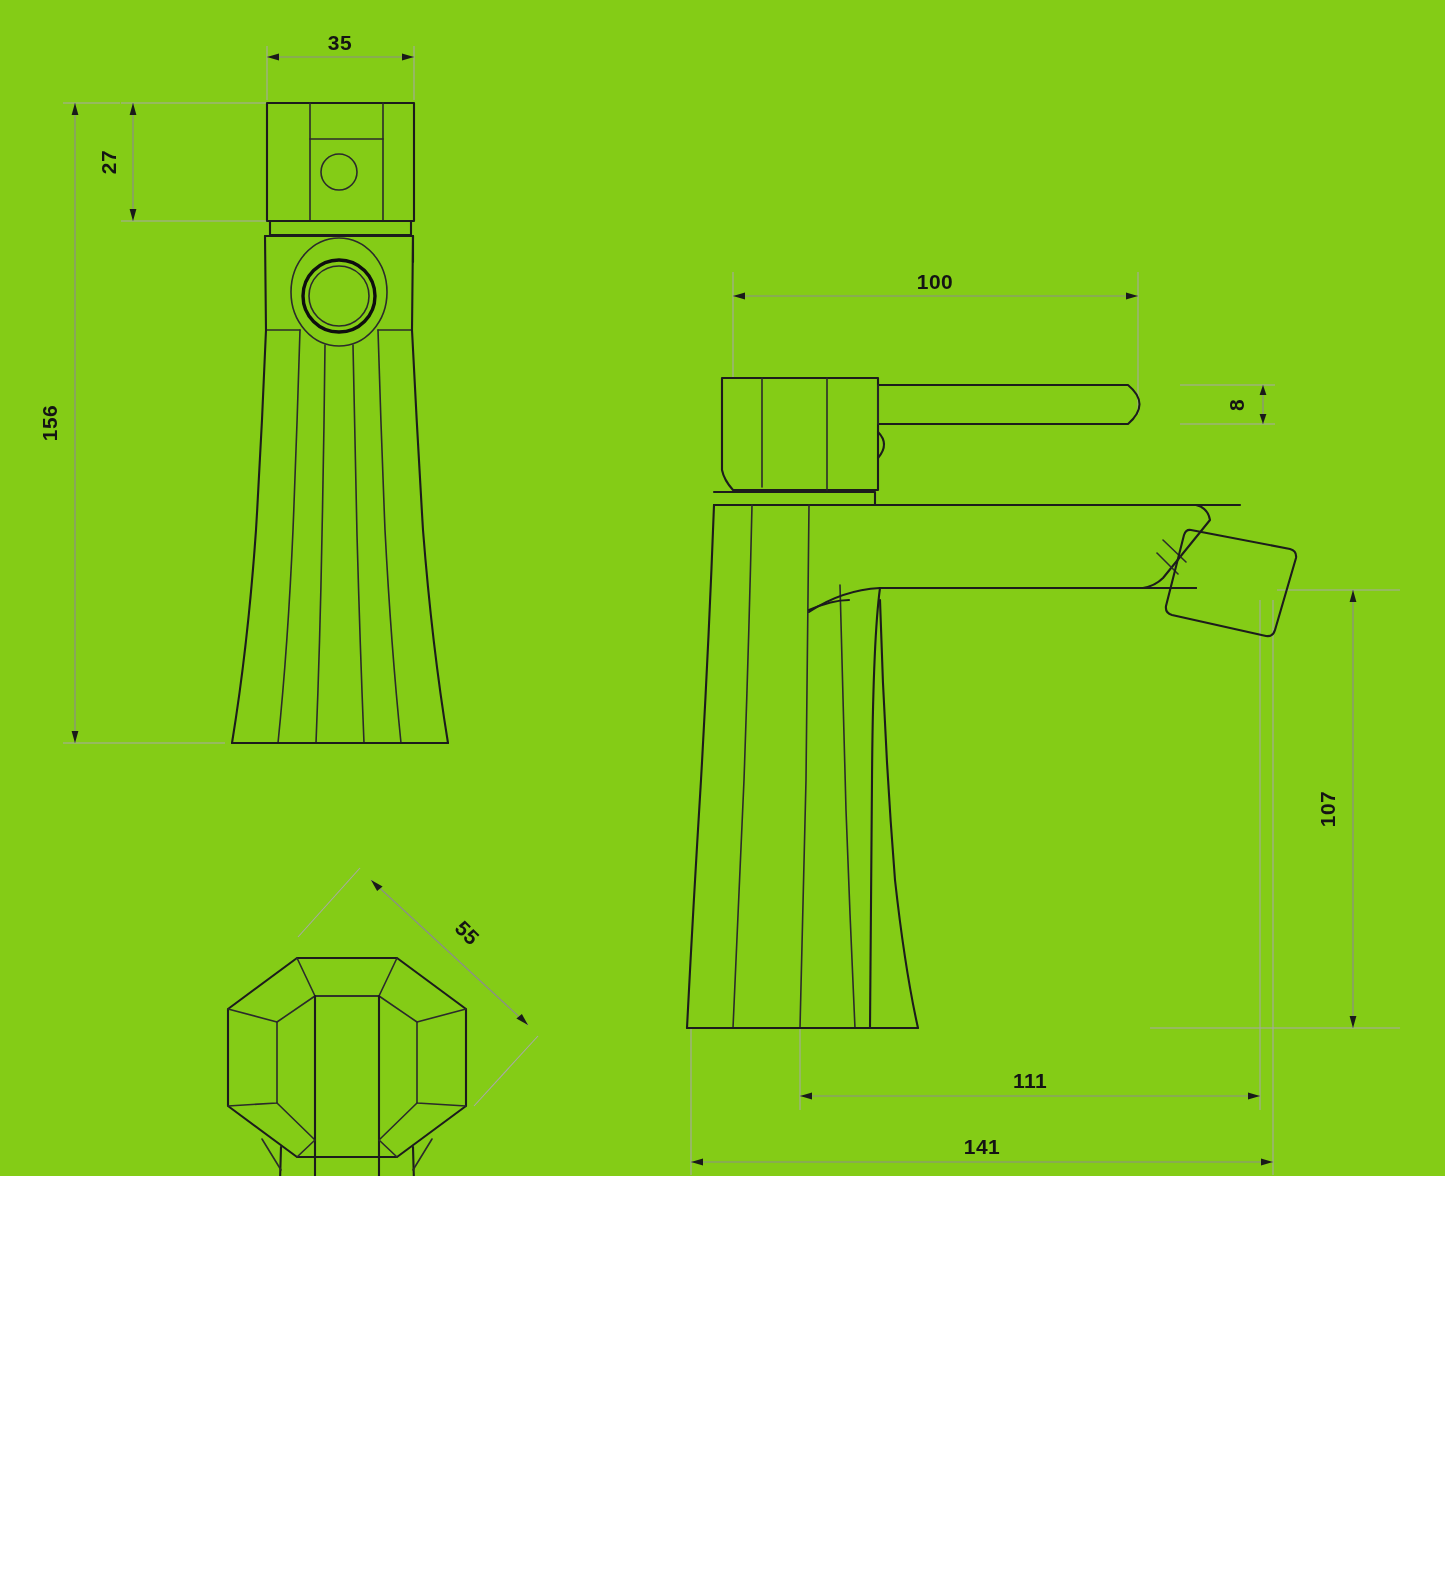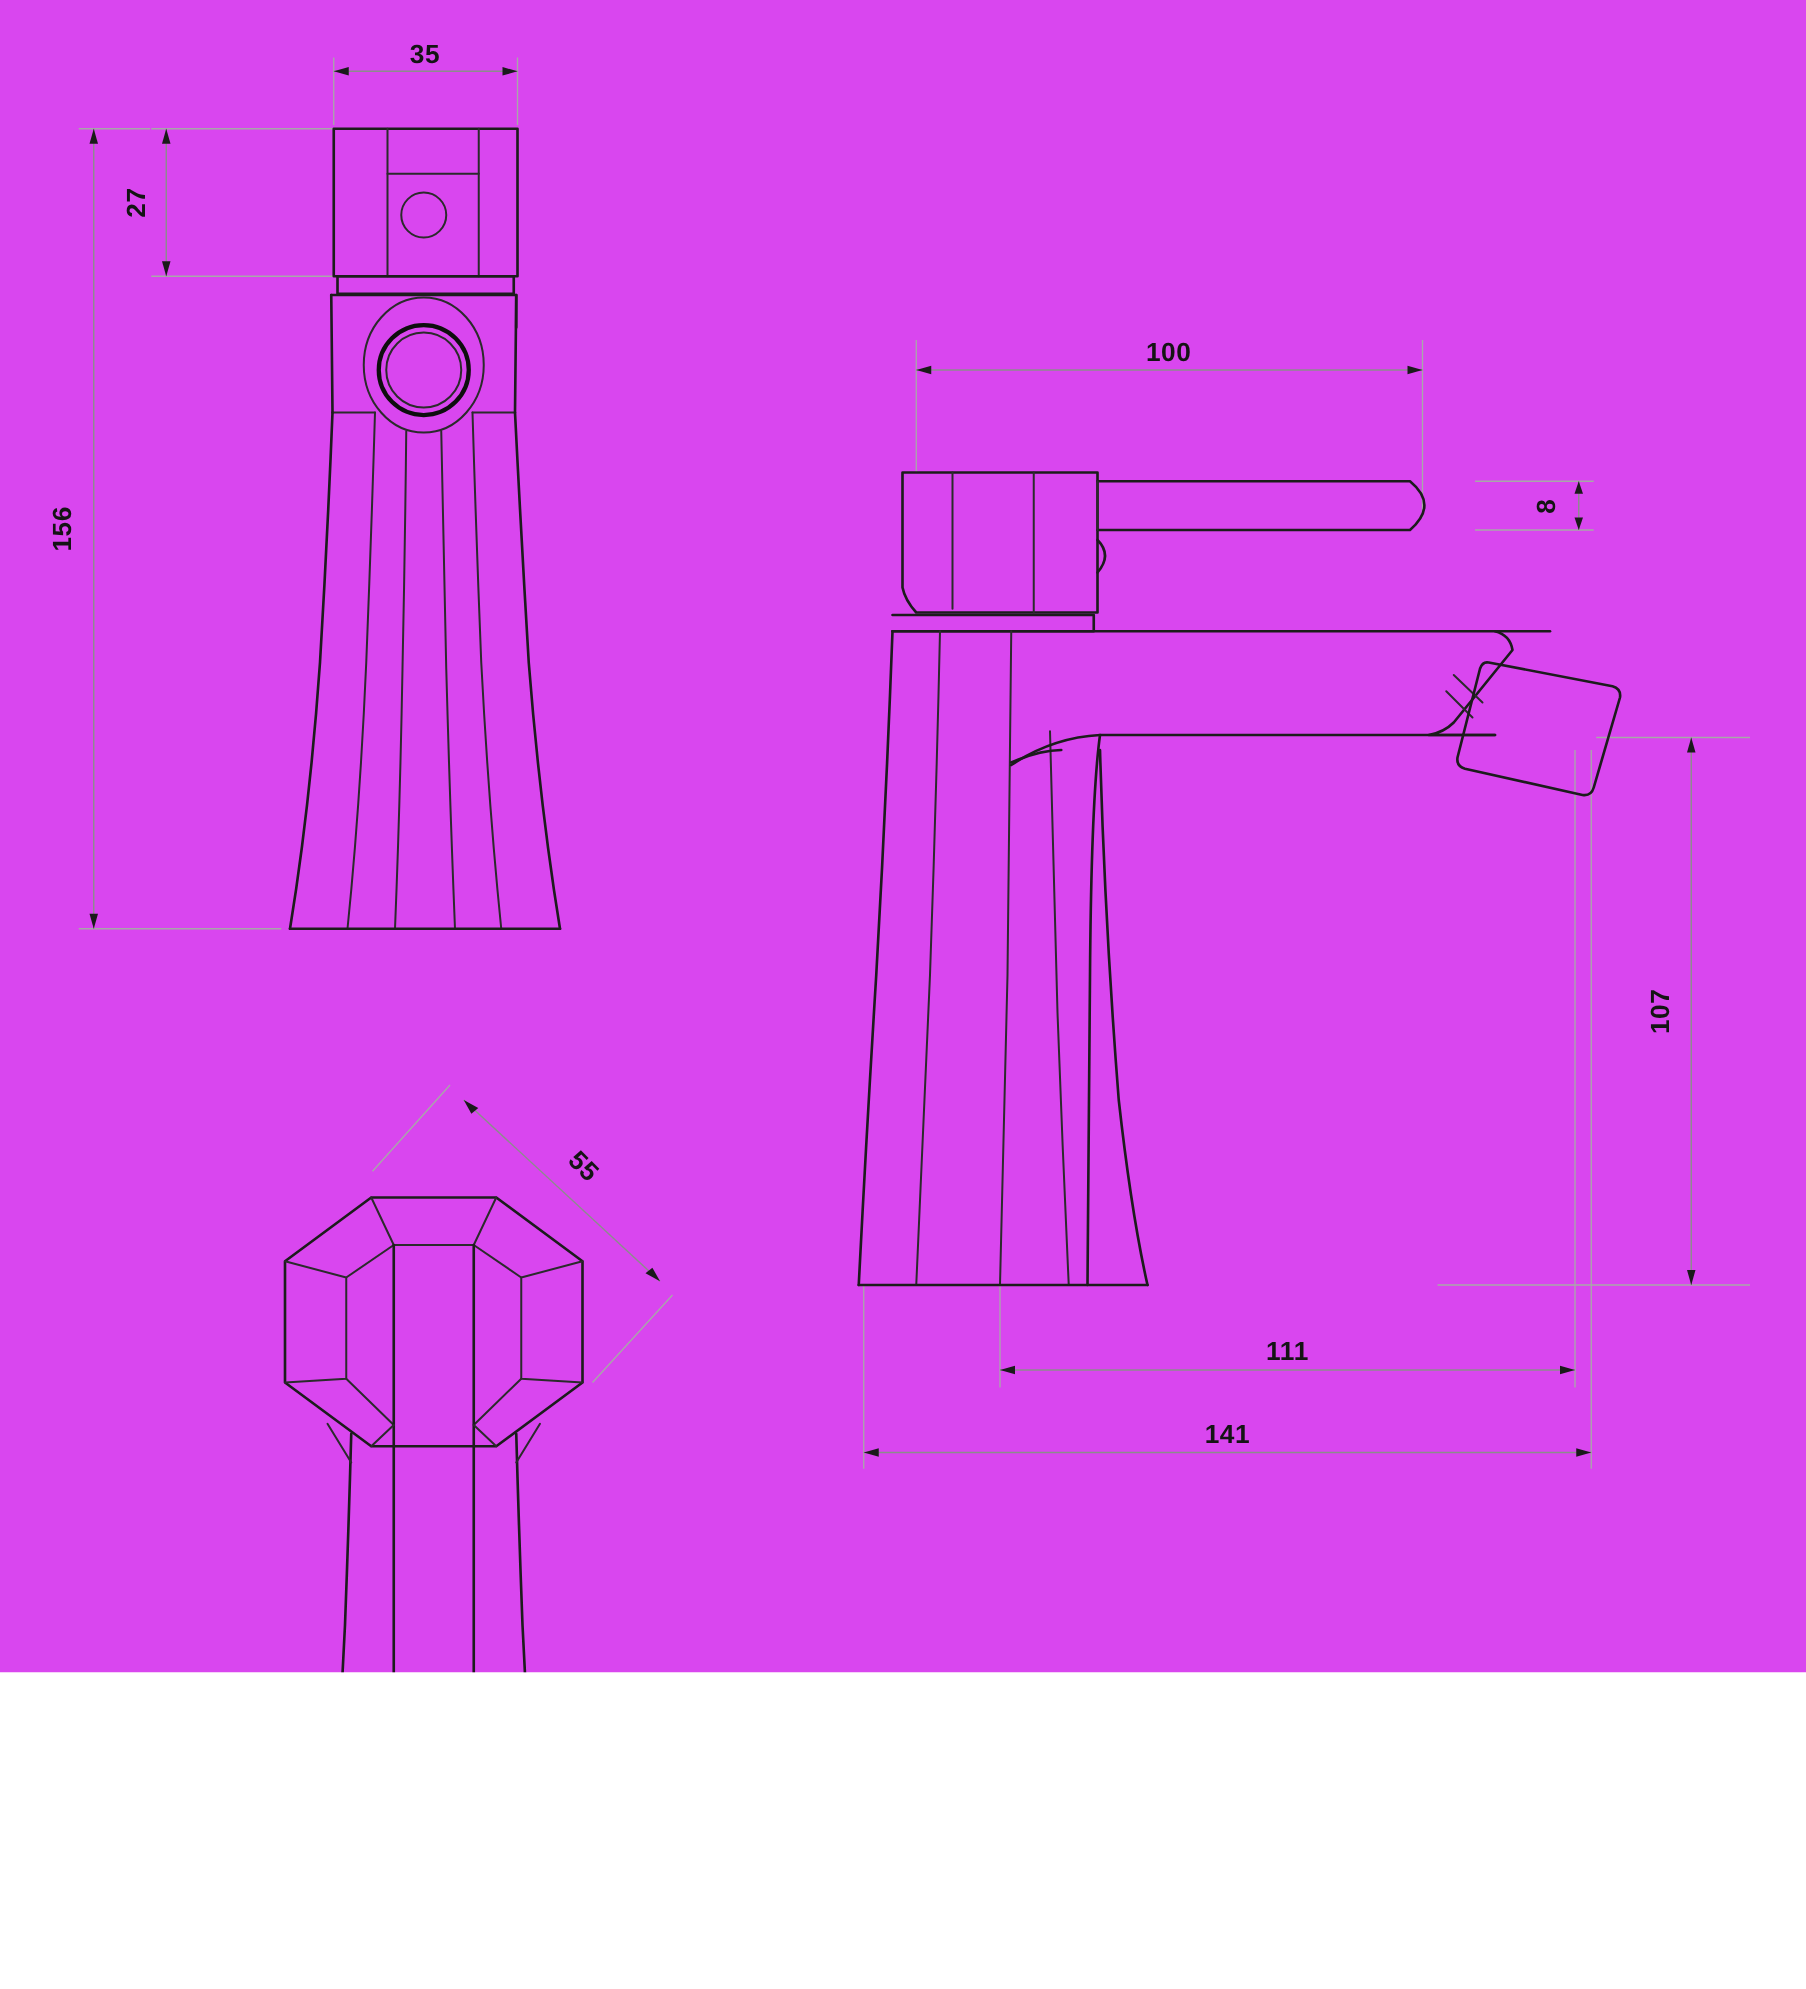--- a/index.html
+++ b/index.html
@@ -7,22 +7,22 @@
     margin: 0;
     padding: 0;
     background: #ffffff;
   }
   body {
     font-family: "Liberation Sans", sans-serif;
   }
   #sheet {
     position: relative;
     width: 1445px;
-    height: 1338px;
-    background: #d946ef;
+    height: 1176px;
+    background: #84cc16;
     overflow: hidden;
   }
   #sheet svg {
     display: block;
     width: 1445px;
     height: 1591px;
   }
   .obj {
     fill: none;
     stroke: #1c1c1c;

